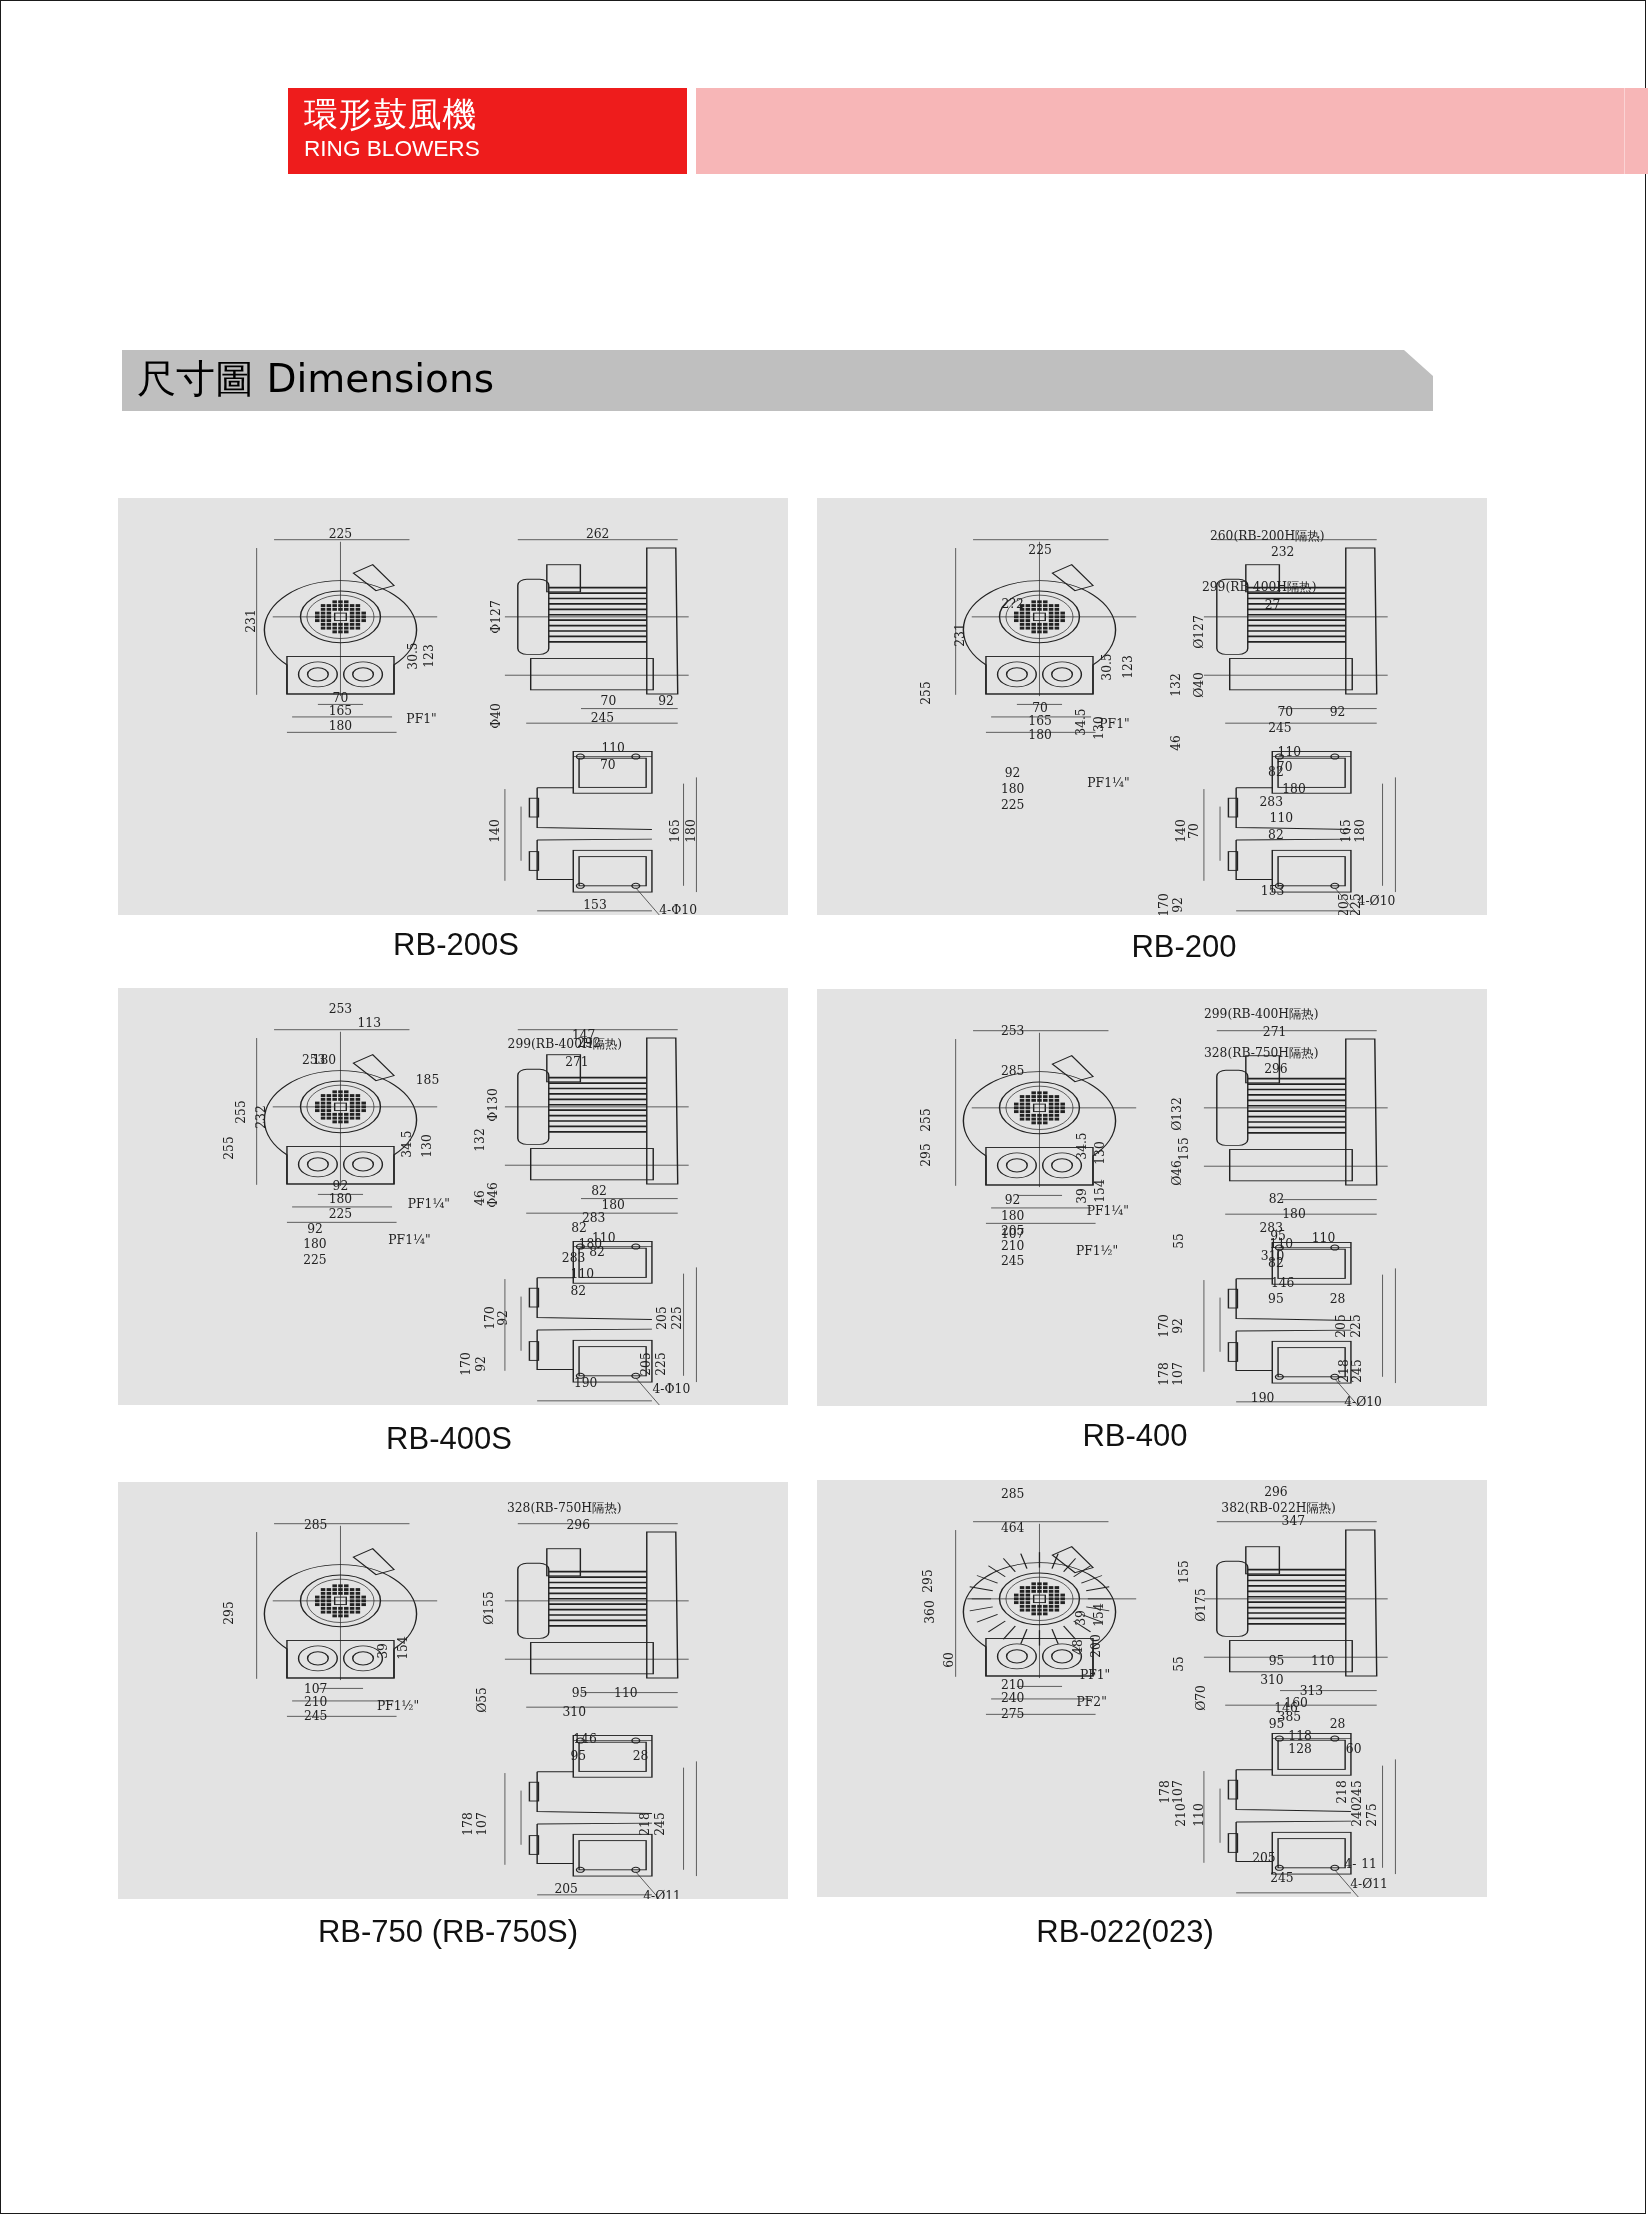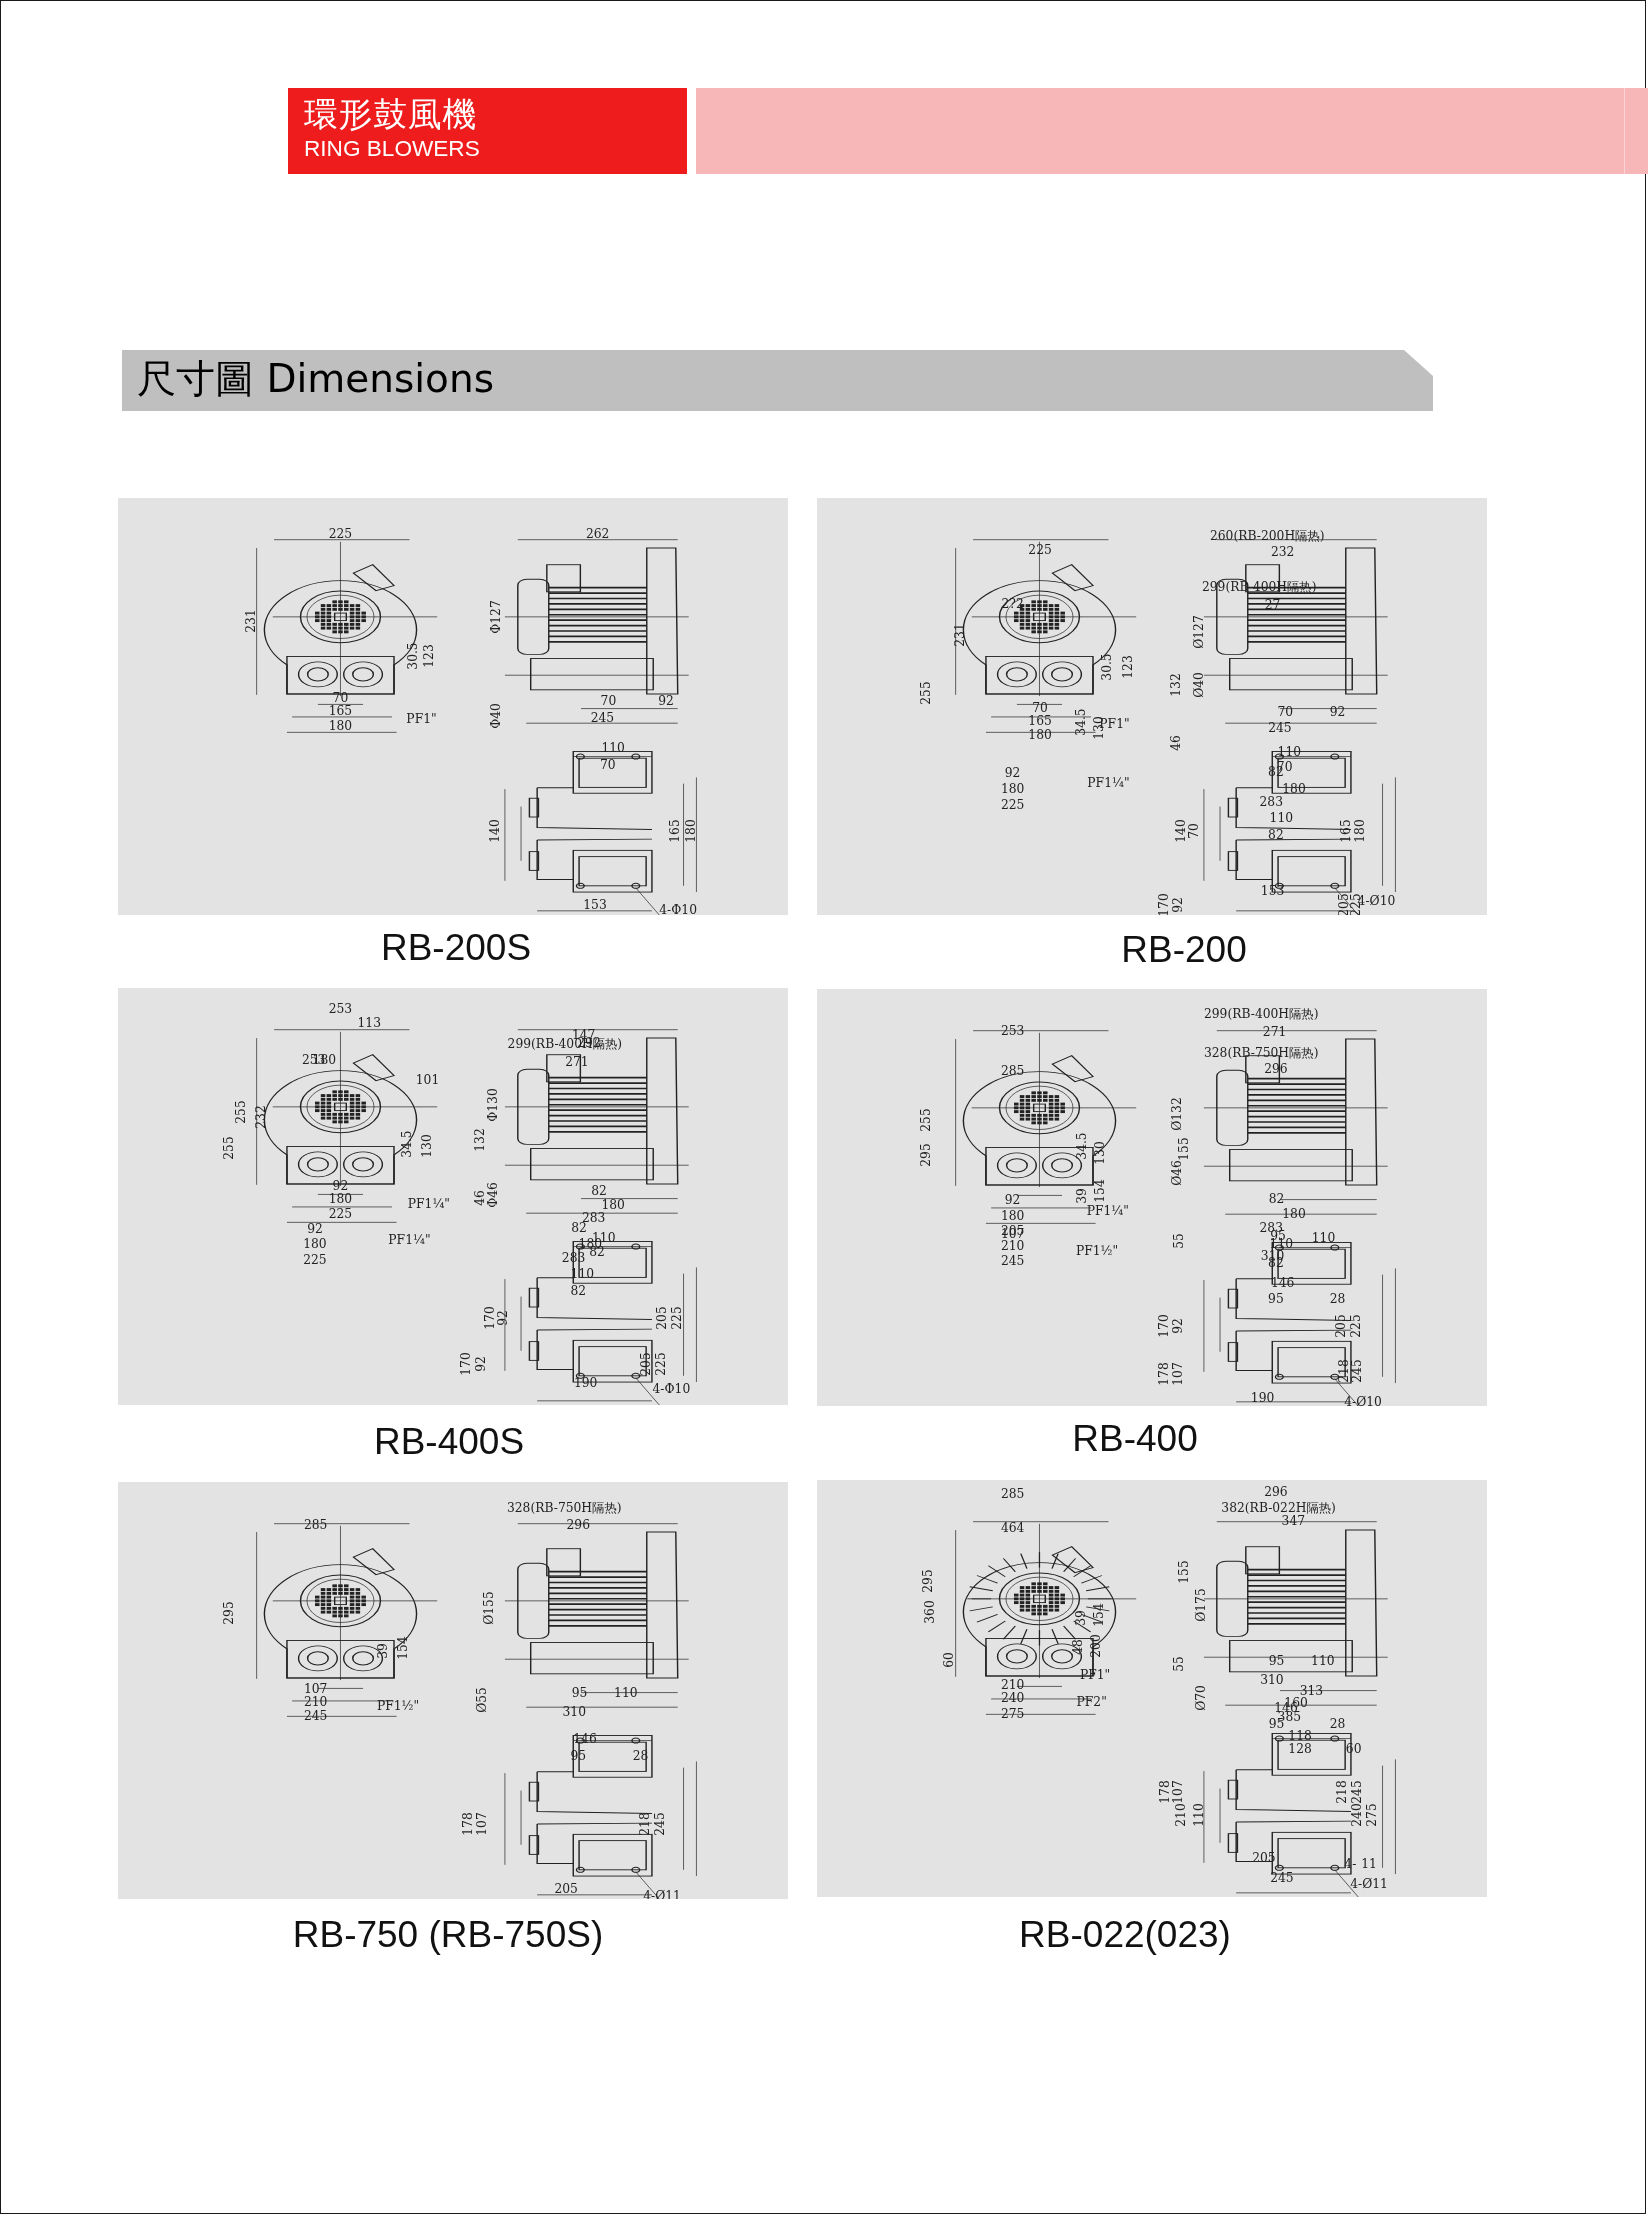--- a/index.html
+++ b/index.html
@@ -10,21 +10,21 @@
   .red-banner .en{position:absolute;left:16px;top:50px;font-size:22.6px;color:#fff;line-height:1;font-family:"Liberation Sans",sans-serif;}
   .pink-bar{position:absolute;left:696px;top:88px;width:952px;height:86px;background:#f7b6b7;}
   .pink-bar .seam{position:absolute;left:928px;top:0;width:1.3px;height:86px;background:#fbd3d4;}
   .dim-header{position:absolute;left:122px;top:350px;width:1311px;height:61px;background:#bfbfbf;
      clip-path:polygon(0 0,1282px 0,1311px 26px,1311px 61px,0 61px);}
   .dim-header .title{position:absolute;left:15px;top:9px;font-size:39px;color:#000;line-height:1;font-family:"DejaVu Sans",sans-serif;}
   .panel{position:absolute;width:670px;height:417px;background:#e3e3e3;overflow:hidden;}
   .panel svg{position:absolute;left:0;top:0;width:100%;height:100%;}
   .lbl{position:absolute;font-family:"DejaVu Serif","Liberation Serif",serif;font-size:12.3px;color:#222;white-space:nowrap;transform:translate(-50%,-50%);line-height:1;transform-origin:center;}
   .lbl.rot{transform:translate(-50%,-50%) rotate(-90deg);}
-  .caption{position:absolute;font-family:"Liberation Sans","DejaVu Sans",sans-serif;font-size:37px;color:#111;white-space:nowrap;transform:translateX(-50%);line-height:1;}
+  .caption{position:absolute;font-family:"Liberation Sans","DejaVu Sans",sans-serif;font-size:31px;color:#111;white-space:nowrap;transform:translateX(-50%);line-height:1;}
 </style>
 </head>
 <body>
 
 <div class="page-border"></div>
 
 <div class="red-banner">
   <div class="zh">環形鼓風機</div>
   <div class="en">RING BLOWERS</div>
 </div>
@@ -451,21 +451,21 @@
         <line x1="897" y1="670" x2="897" y2="945" stroke="#222" fill="none" stroke-width="1.3"></line>
     <line x1="650" y1="990" x2="828" y2="990" stroke="#222" fill="none" stroke-width="1.3"></line>
         <line x1="803" y1="935" x2="845" y2="1010" stroke="#222" fill="none" stroke-width="1.3"></line>
     <line x1="706" y1="620" x2="828" y2="620" stroke="#222" fill="none" stroke-width="1.3"></line>
   </g>
     </svg>
     <div class="lbl" style="left: 33.2%; top: 5.07%;">253</div>
     <div class="lbl" style="left: 37.5%; top: 8.385%;">113</div>
     <div class="lbl" style="left: 29.2%; top: 17.225%;">253</div>
     <div class="lbl" style="left: 30.8%; top: 17.225%;">180</div>
-    <div class="lbl" style="left: 46.2%; top: 22.1%;">101</div>
+    <div class="lbl" style="left: 46.2%; top: 22.1%;">185</div>
     <div class="lbl rot" style="left: 18.3%; top: 29.705%;">255</div>
     <div class="lbl rot" style="left: 21.3%; top: 30.875%;">232</div>
     <div class="lbl rot" style="left: 16.5%; top: 38.48%;">255</div>
     <div class="lbl rot" style="left: 43.2%; top: 37.44%;">34.5</div>
     <div class="lbl rot" style="left: 46.1%; top: 37.83%;">130</div>
     <div class="lbl" style="left: 33.2%; top: 47.58%;">92</div>
     <div class="lbl" style="left: 33.2%; top: 50.57%;">180</div>
     <div class="lbl" style="left: 33.2%; top: 54.08%;">225</div>
     <div class="lbl" style="left: 46.4%; top: 51.87%;">PF1¼"</div>
     <div class="lbl" style="left: 29.4%; top: 57.72%;">92</div>

